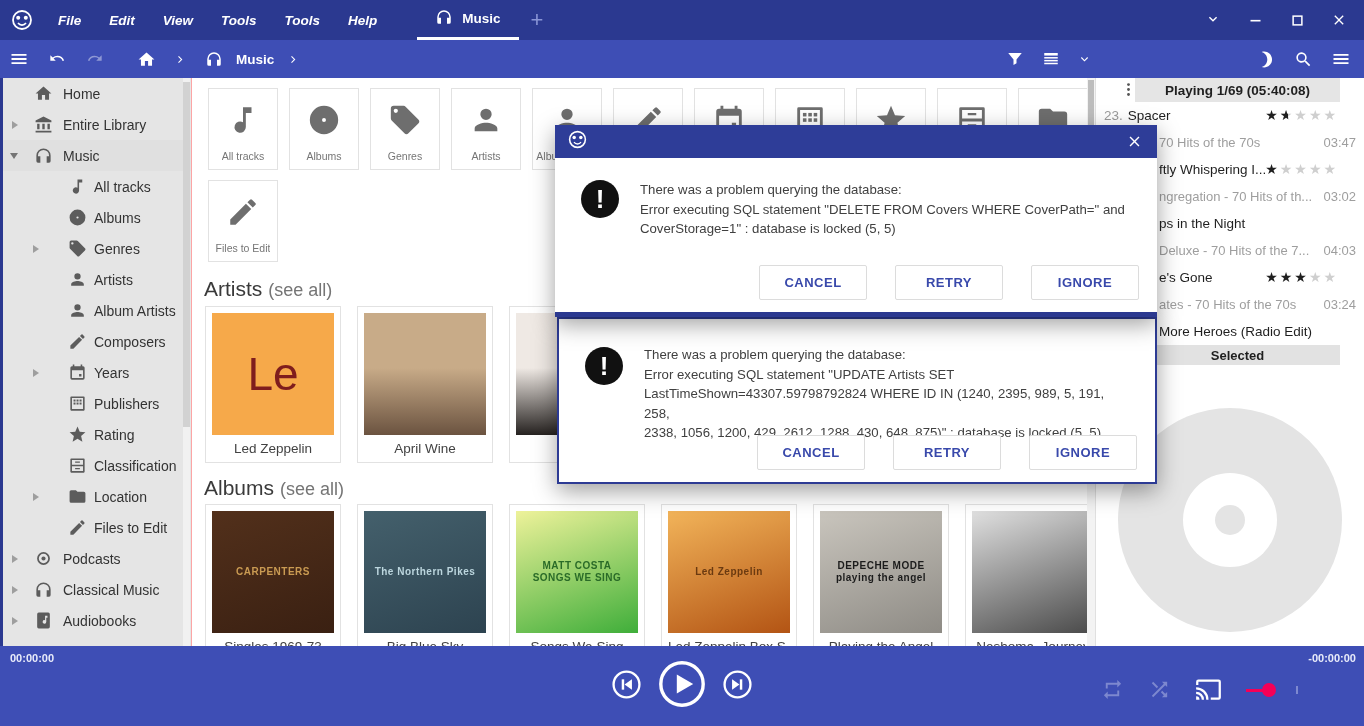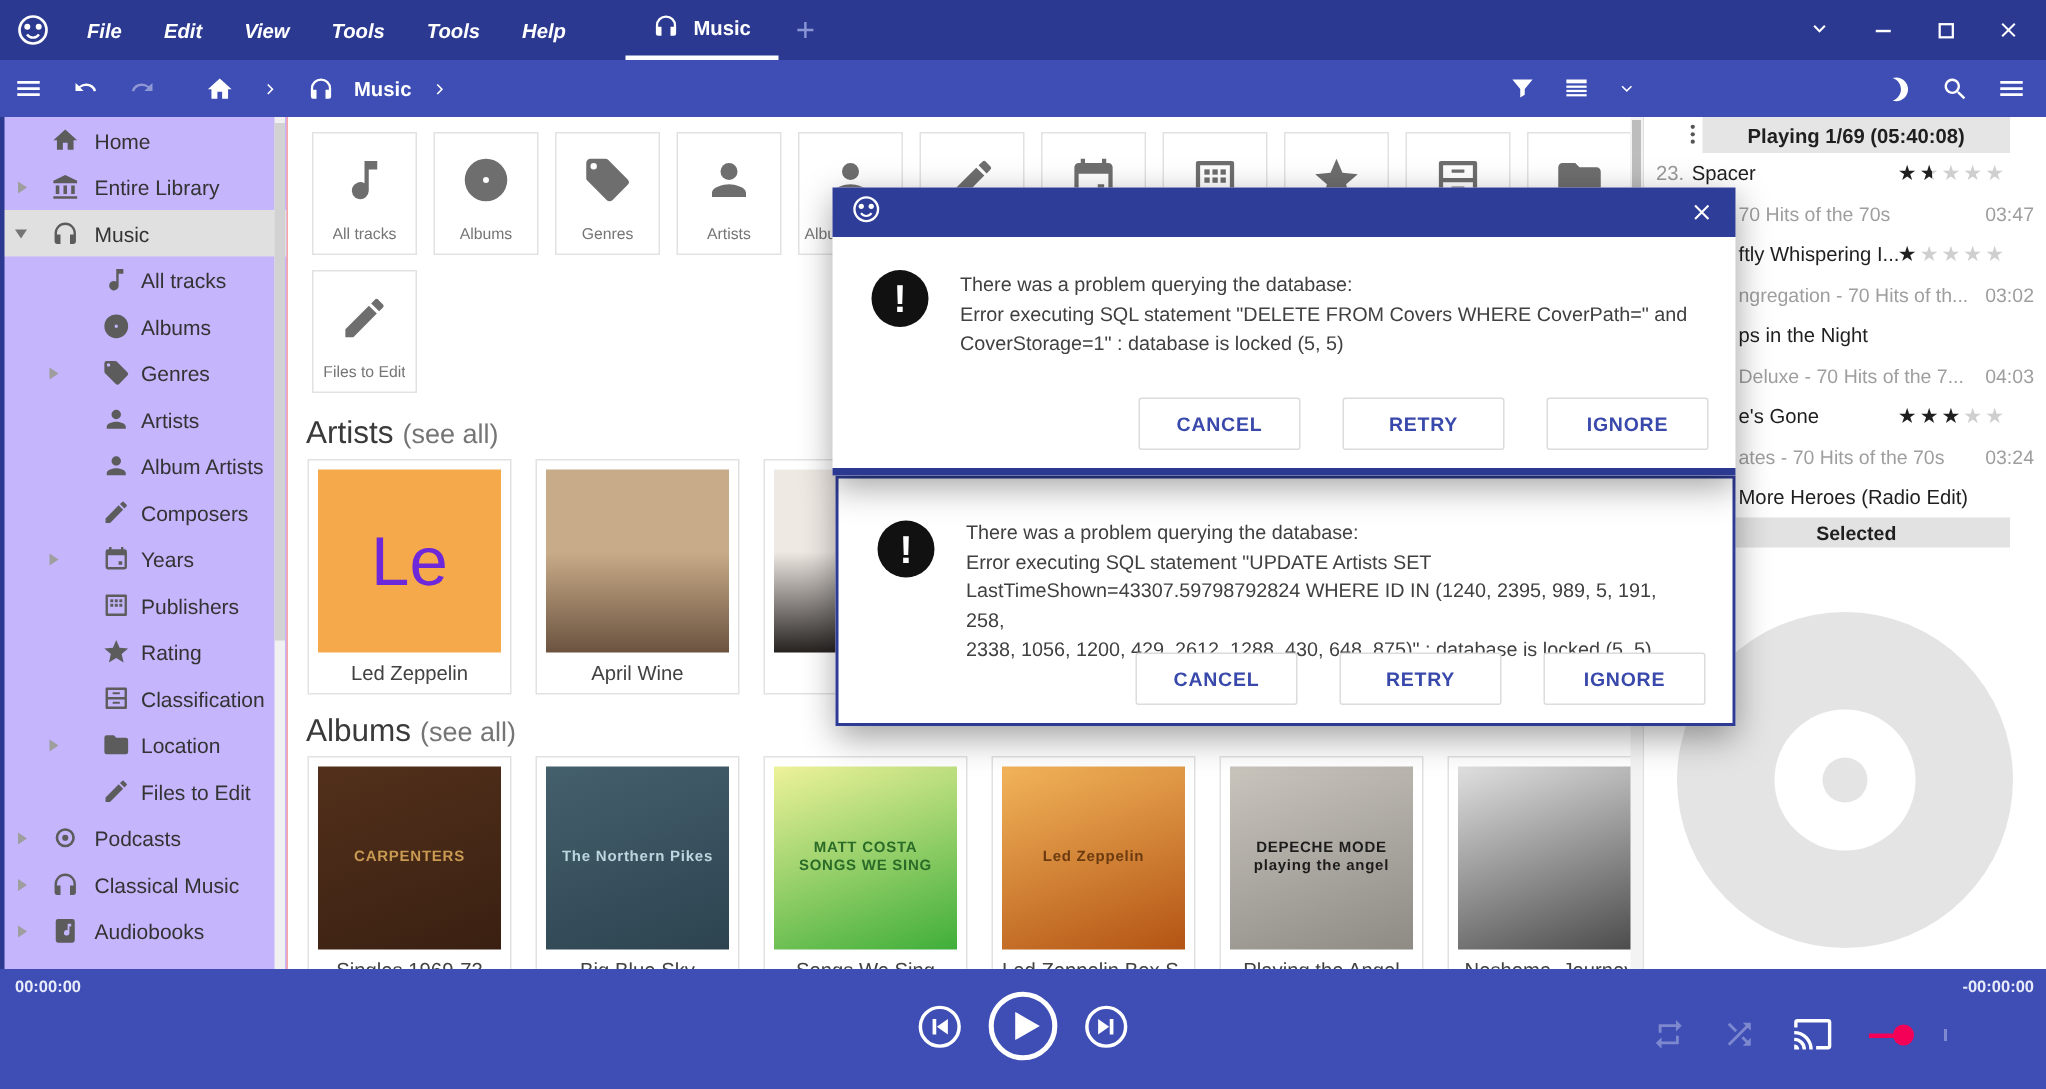--- a/index.html
+++ b/index.html
@@ -18,21 +18,21 @@
   #win-controls{margin-left:auto;display:flex;align-items:center;gap:24px;padding-right:16px;}
   #win-controls .wbtn{display:flex;align-items:center;justify-content:center;width:18px;height:18px;}
   
   #toolbar{position:absolute;top:40px;left:0;right:0;height:38px;background:#3e4eb5;
            display:flex;align-items:center;color:#fff;z-index:30;}
   .tbtn{display:flex;align-items:center;justify-content:center;padding:0 9px;height:38px;}
   .tbtn.dim{opacity:.42;}
   .crumb-label{font-size:13.5px;font-weight:bold;padding:0 4px;}
   .tb-spacer{flex:1;}
   
-  #sidebar{position:absolute;top:78px;left:0;width:191px;bottom:80px;background:#c4b5fd;
+  #sidebar{position:absolute;top:78px;left:0;width:191px;bottom:80px;background:#e5e5e5;
            border-right:6px solid #fca5a5;overflow:hidden;}
   #sidebar-edge{position:absolute;top:78px;left:0;width:3px;bottom:80px;background:#2b3990;z-index:6;}
   #sidebar-scroll{position:absolute;top:78px;left:183px;width:7px;bottom:80px;background:#f1f1f1;z-index:5;}
   #sidebar-thumb{position:absolute;top:4px;left:0;width:7px;height:345px;background:#d2d2d2;}
   .side-row{position:relative;height:31px;display:flex;align-items:center;font-size:14px;color:#333;}
   .side-row.selected{background:#e0e0e0;}
   .side-arrow{position:absolute;width:0;height:0;}
   .arrow-right{border-top:4.5px solid transparent;border-bottom:4.5px solid transparent;border-left:6px solid #9e9e9e;}
   .arrow-down{border-left:4.5px solid transparent;border-right:4.5px solid transparent;border-top:6px solid #757575;}
   .side-icon{position:absolute;color:#5c5c5c;display:flex;}
@@ -47,21 +47,21 @@
   .tile .t-ic{flex:1;display:flex;align-items:center;justify-content:center;color:#6e6e6e;}
   .tile .t-label{font-size:10.5px;color:#757575;margin-bottom:7px;white-space:nowrap;overflow:hidden;max-width:66px;}
   
   .section-header{position:absolute;left:12px;color:#3a3a3a;font-size:21px;}
   .section-header .see-all{font-size:18px;color:#757575;margin-left:6px;}
   .card-row{position:absolute;left:13px;display:flex;gap:16px;}
   .card{width:136px;border:1px solid #e2e2e2;background:#fff;box-sizing:border-box;padding:6px;}
   .card .art{width:122px;height:122px;display:flex;align-items:center;justify-content:center;
              overflow:hidden;position:relative;}
   .card .caption{text-align:center;font-size:13.5px;color:#424242;margin-top:6px;white-space:nowrap;overflow:hidden;}
-  .art .art-letter{font-size:46px;color:#6d28d9;font-weight:normal;}
+  .art .art-letter{font-size:46px;color:#7f1d1d;font-weight:normal;}
   .art .art-text{font-size:10px;text-align:center;padding:6px;line-height:1.25;font-weight:bold;letter-spacing:.5px;}
   
   #right-panel{position:absolute;top:78px;left:1095px;width:269px;bottom:80px;background:#fff;
                border-left:1px solid #e0e0e0;overflow:hidden;box-sizing:border-box;}
   .np-header{position:relative;height:24px;}
   .np-header .chip{position:absolute;left:39px;right:24px;top:0;height:24px;background:#e5e5e5;
                    font-size:13.5px;font-weight:bold;color:#1f1f1f;display:flex;align-items:center;justify-content:center;}
   .np-dots{position:absolute;left:24px;top:3px;color:#555;}
   .np-row{position:relative;height:27px;display:flex;align-items:center;font-size:13.5px;color:#1f1f1f;}
   .np-row .num{color:#9a9a9a;margin-right:5px;}

